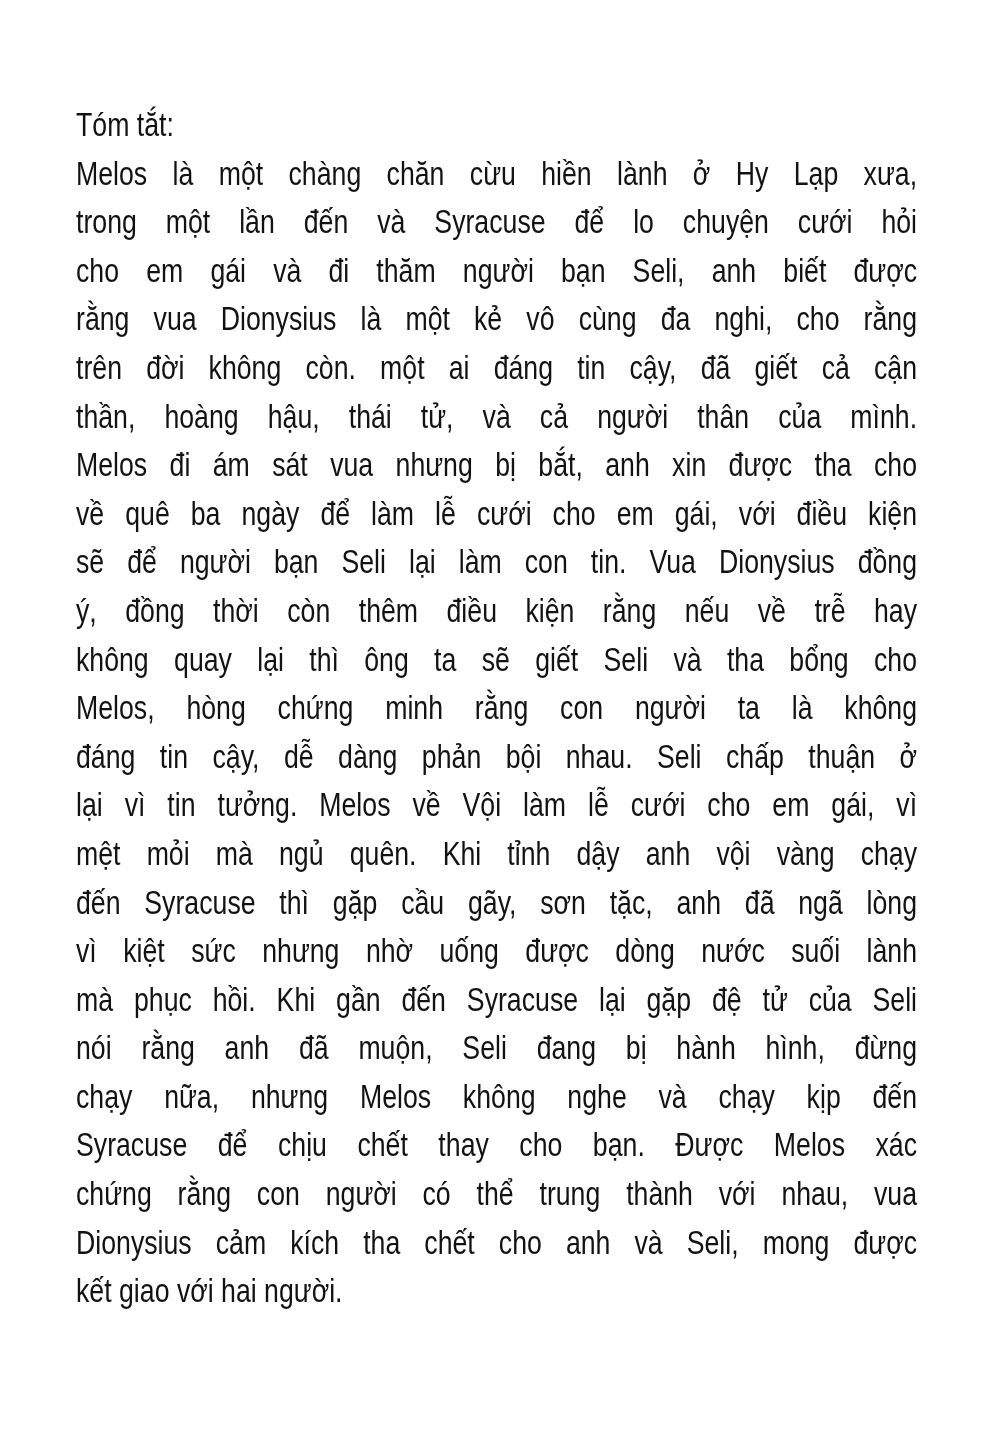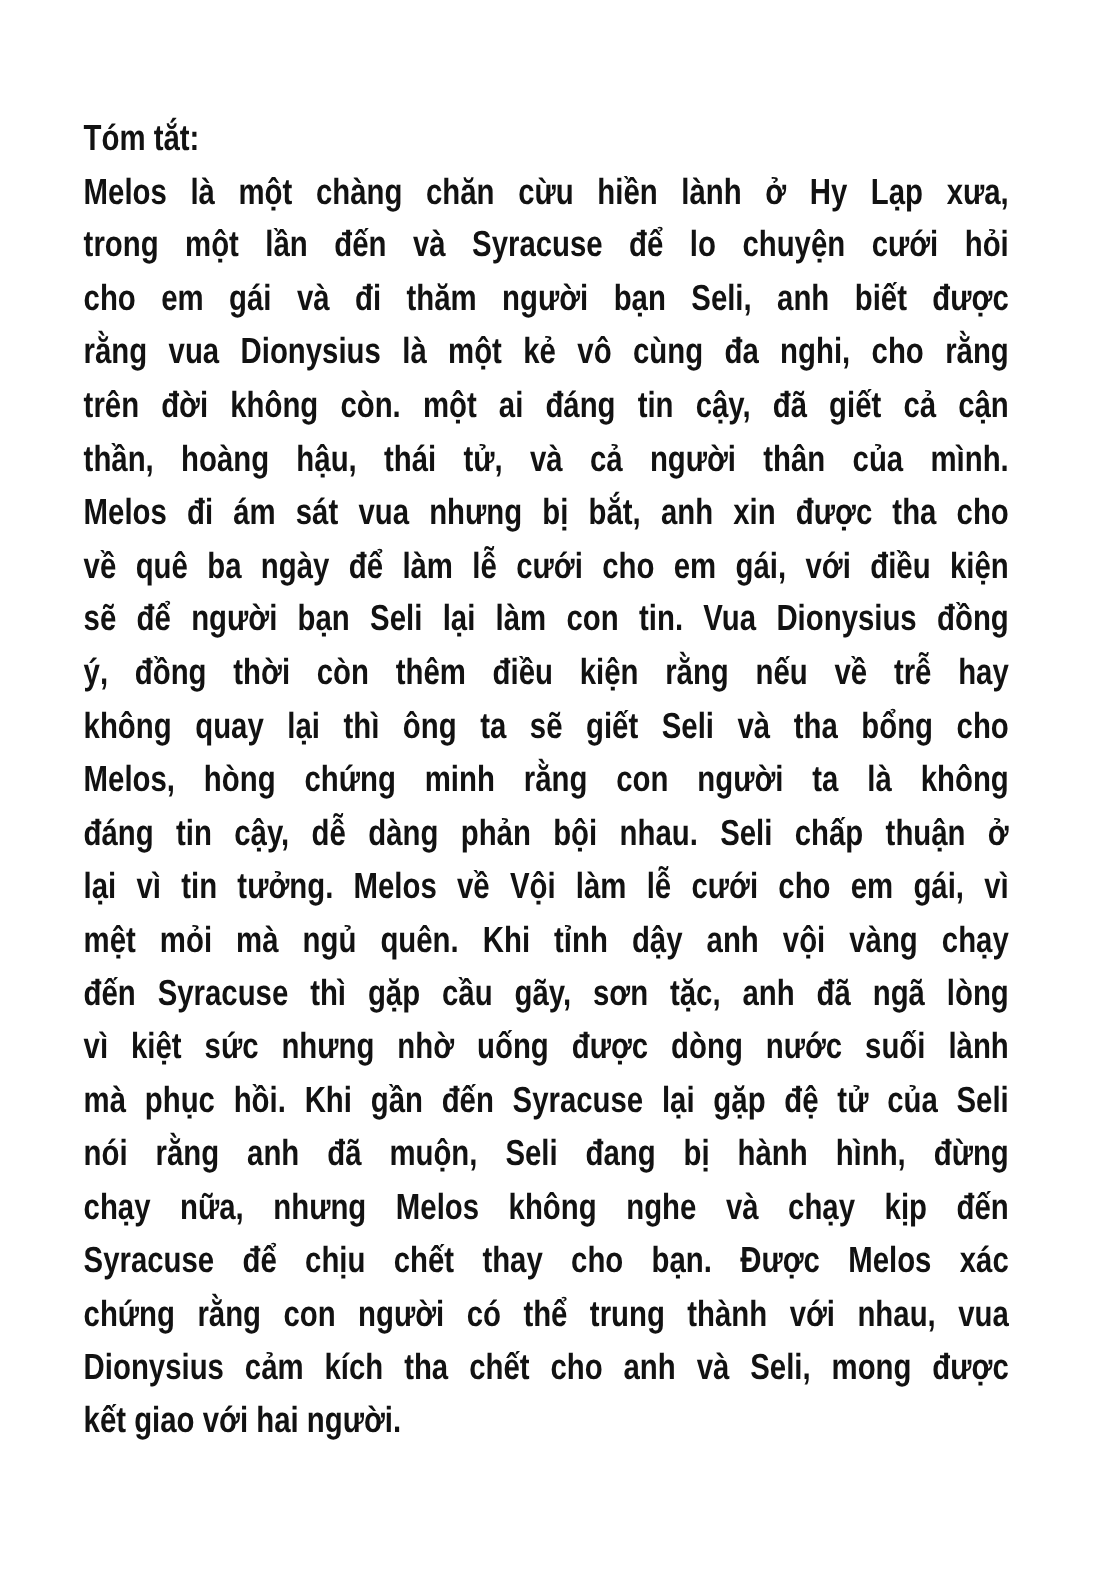--- a/index.html
+++ b/index.html
@@ -14,21 +14,21 @@
     background: #ffffff;
     overflow: hidden;
     font-family: "Liberation Sans", "DejaVu Sans", sans-serif;
   }
   .doc {
     position: absolute;
     left: 76px;
     top: 101px;
     width: 842px;
     color: #121212;
-    font-weight: 700;
+    font-weight: 400;
     font-size: 33px;
   }
   
   .line {
     width: 1040px;
     transform: scaleX(0.8087);
     transform-origin: left top;
     height: 48.6px;
     line-height: 48.6px;
     text-align: justify;

